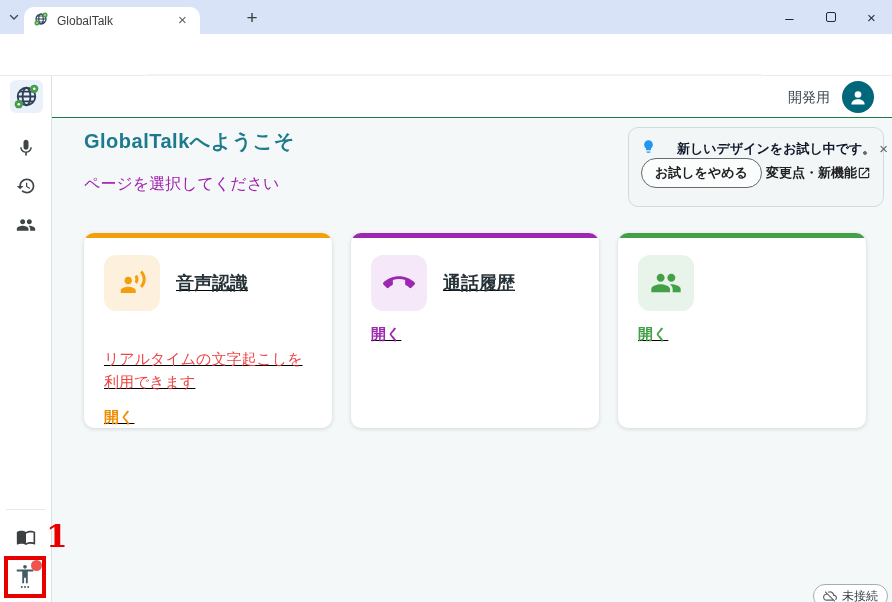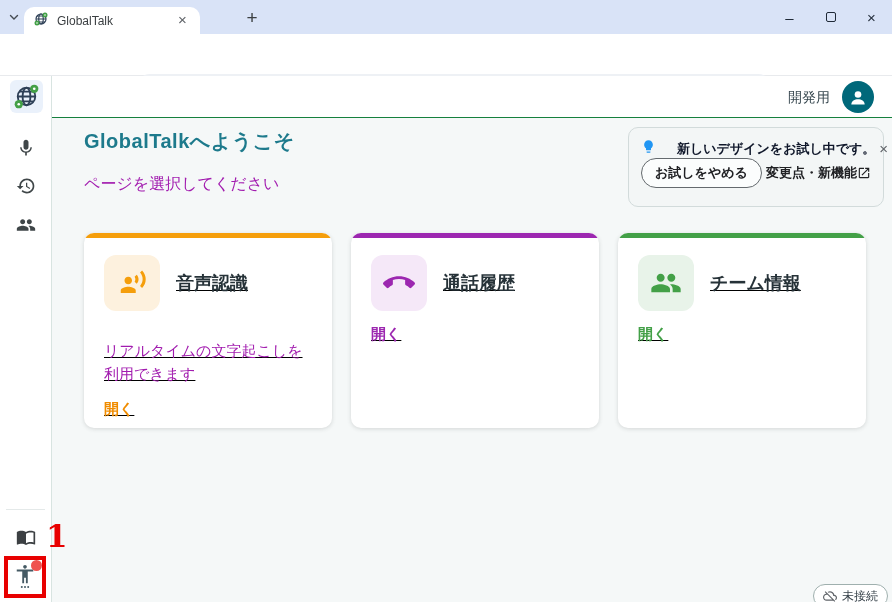--- a/index.html
+++ b/index.html
@@ -52,21 +52,21 @@
   .notice-btn { font-size:13px; font-weight:bold; color:#202124; background:#fbfdfd; border:1.5px solid #646a6e; border-radius:17px; padding:5px 13px; }
   .notice-link { display:flex; align-items:center; font-size:13px; font-weight:bold; color:#202124; }
 
   .cards { position:absolute; left:84px; top:157px; width:885px; display:flex; gap:19px;text-decoration:underline; }
   .card { width:248px; height:195px; background:#fff; border-radius:10px; box-shadow:0 1px 4px rgba(60,64,67,.18); overflow:hidden; }
   .card-bar { height:5px; }
   .card-body { padding:17px 20px 0 20px; }
   .card-head { display:flex; align-items:center; gap:16px; }
   .card-iconbox { width:56px; height:56px; border-radius:12px; display:flex; align-items:center; justify-content:center; }
   .card-title { font-size:18px; font-weight:bold; color:#263238; }
-  .card-desc { margin-top:28px; font-size:15px; color:#a21caf; line-height:1.55; }
+  .card-desc { margin-top:36px; font-size:15px; color:#ef4444; line-height:1.55; }
   .card-link { margin-top:14px; font-size:15px; font-weight:bold; }
   .c-orange .card-bar { background:#f59e0b; } .c-orange .card-iconbox { background:#fdf1de; } .c-orange .card-link { color:#f08c00; }
   .c-purple .card-bar { background:#9c27b0; } .c-purple .card-iconbox { background:#f5e8f8; } .c-purple .card-link { color:#9c27b0; }
   .c-green  .card-bar { background:#43a047; } .c-green  .card-iconbox { background:#e8f3e9; } .c-green  .card-link { color:#43a047; }
 
   .status-pill { position:absolute; right:4px; top:508px; height:24px; background:#fff; border:1px solid #9fb0ae; border-radius:12px; display:flex; align-items:center; gap:5px; padding:0 9px; }
   .status-text { font-size:12px; color:#37424a; }
 </style>
 </head>
 <body>
@@ -280,21 +280,20 @@
 
       <div class="card c-green">
         <div class="card-bar"></div>
         <div class="card-body">
           <div class="card-head">
             <div class="card-iconbox">
               <svg width="32" height="32" viewBox="0 0 24 24" fill="#43a047">
                   <path d="M16 11c1.66 0 2.99-1.34 2.99-3S17.66 5 16 5c-1.66 0-3 1.34-3 3s1.34 3 3 3zm-8 0c1.66 0 2.99-1.34 2.99-3S9.66 5 8 5C6.34 5 5 6.34 5 8s1.34 3 3 3zm0 2c-2.33 0-7 1.17-7 3.5V19h14v-2.5c0-2.33-4.67-3.5-7-3.5zm8 0c-.29 0-.62.02-.97.05 1.16.84 1.97 1.97 1.97 3.45V19h6v-2.5c0-2.33-4.67-3.5-7-3.5z"></path>
                 </svg>
             </div>
-            <div class="card-title">チーム情報</div>
           </div>
           <div class="card-link">開く</div>
         </div>
       </div>
 
     </div>
 
     <div class="status-pill">
       <svg width="14" height="14" viewBox="0 0 24 24" fill="#5f6368">
           <path d="M19.35 10.04C18.67 6.59 15.64 4 12 4c-1.48 0-2.85.43-4.01 1.17l1.46 1.46C10.21 6.23 11.08 6 12 6c3.04 0 5.5 2.46 5.5 5.5v.5H19c1.66 0 3 1.34 3 3 0 1.13-.64 2.11-1.56 2.62l1.45 1.45C23.16 18.16 24 16.68 24 15c0-2.64-2.05-4.78-4.65-4.96zM3 5.27l2.75 2.74C2.56 8.15 0 10.77 0 14c0 3.31 2.69 6 6 6h11.73l2 2L21 20.73 4.27 4 3 5.27zM7.73 10l8 8H6c-2.21 0-4-1.79-4-4s1.79-4 4-4h1.73z"></path>

